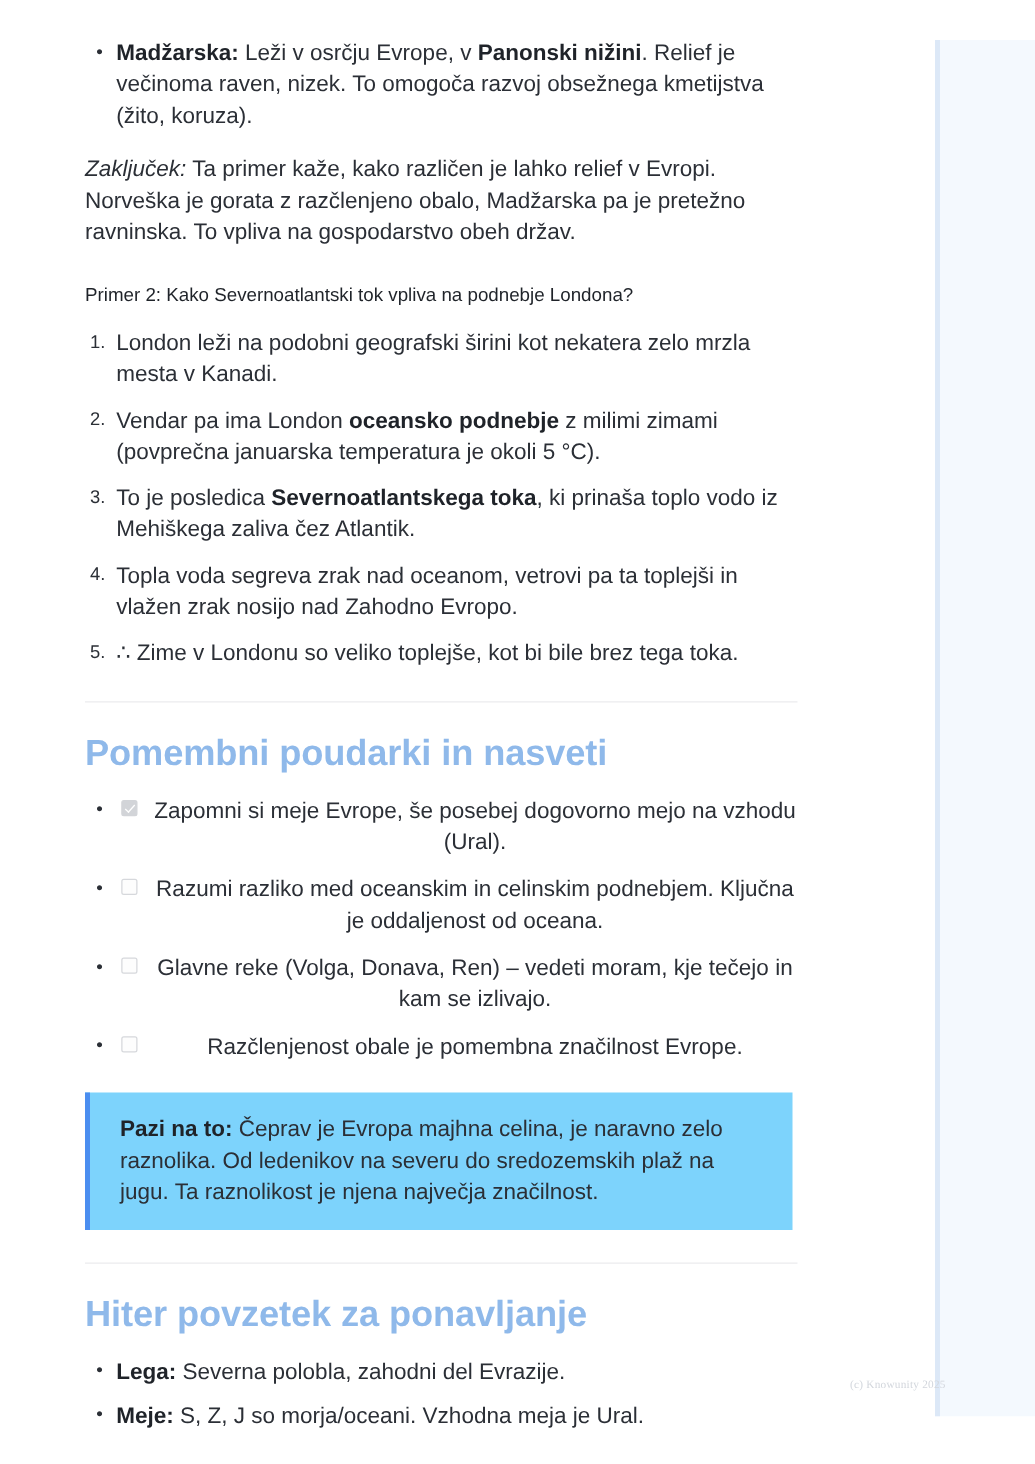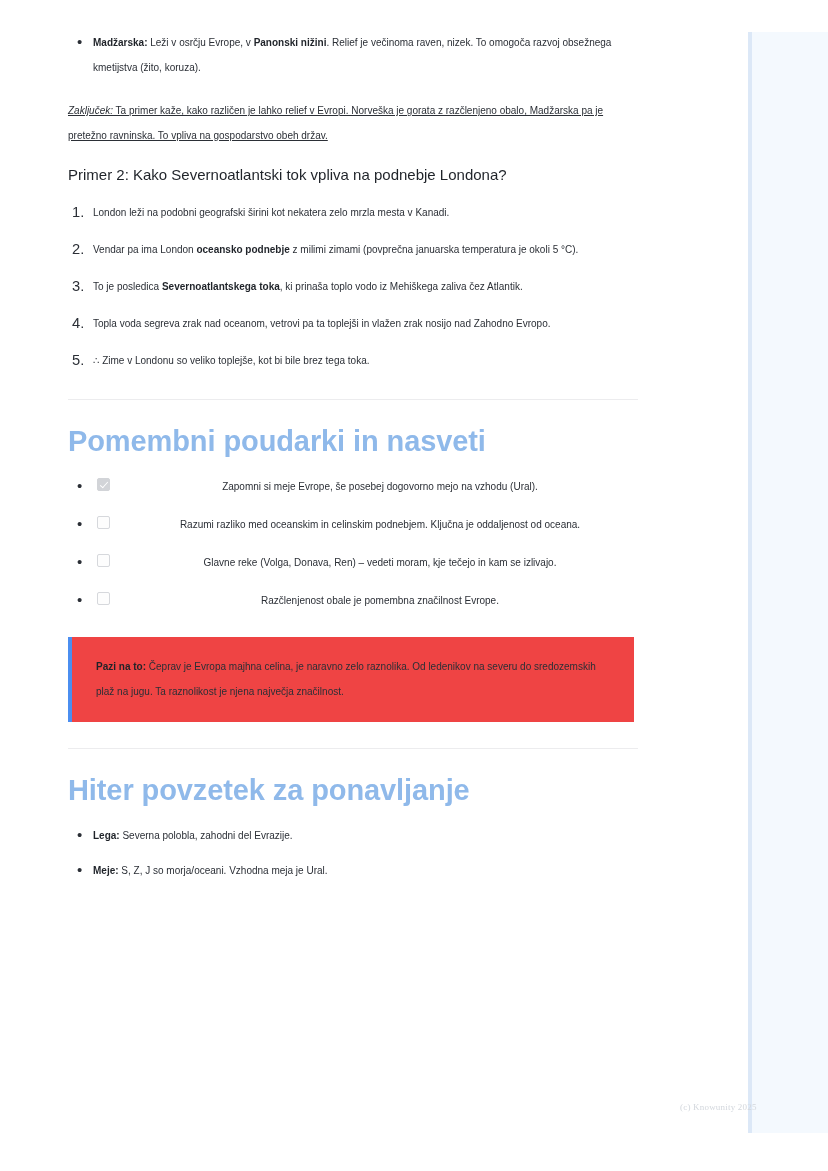--- a/index.html
+++ b/index.html
@@ -40,21 +40,21 @@
     padding: 0;
   }
 
   .content {
     position: absolute;
     left: 68px;
     top: 30px;
     width: 570px;
   }
 
-  p, li { font-size: 10px; line-height: 25px; }
+  p, li { font-size: 18px; line-height: 25px; }
 
   ul.bullets, ol.numbers {
     margin: 0;
     padding: 0;
     list-style: none;
   }
 
   ul.bullets > li {
     position: relative;
     padding-left: 25px;
@@ -79,21 +79,21 @@
   ol.numbers > li::before {
     content: counter(numitem) ".";
     position: absolute;
     left: 4px;
     top: 0;
     font-size: 14.7px;
     color: #2b2f36;
   }
 
   b, strong { font-weight: bold; color: #1f2329; }
-  .para-block { margin: 18px 0 16px 0; text-decoration: underline; }
+  .para-block { margin: 18px 0 28px 0; }
   .italic { font-style: italic; }
 
   .sub-heading {
     font-size: 15px;
     font-weight: normal;
     color: #1f2329;
     margin: 0 0 14px 0;
     line-height: 22px;
   }
 
@@ -151,21 +151,21 @@
     top: 1px;
     width: 3px;
     height: 7px;
     border: solid #ffffff;
     border-width: 0 1.8px 1.8px 0;
     transform: rotate(42deg);
   }
 
   
   .callout {
-    background: #ef4444;
+    background: #7dd3fc;
     border-left: 4px solid #4b8ef0;
     padding: 17px 22px 18px 24px;
     margin: 24px 0 0 0;
     width: 566px;
   }
   .callout p { margin: 0; line-height: 25px; }
 
   .footer-mark {
     position: absolute;
     left: 680px;

